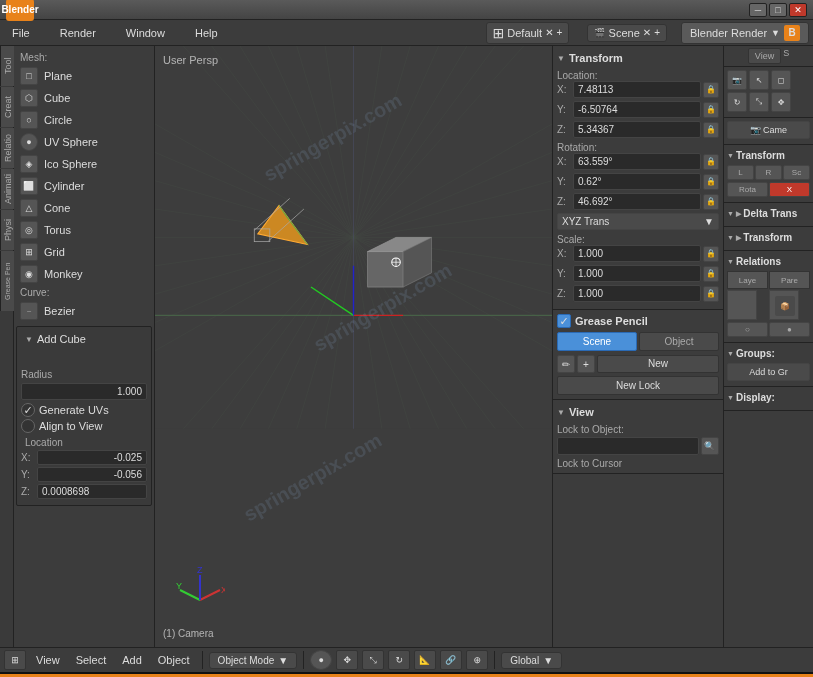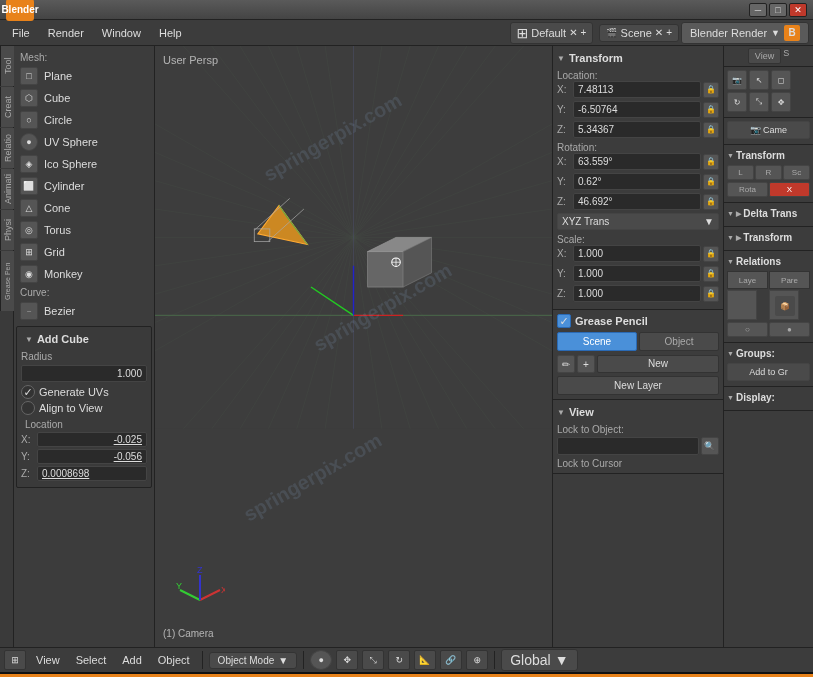--- a/index.html
+++ b/index.html
@@ -8,46 +8,46 @@
     
     #titlebar { width: 100%; height: 20px; background: linear-gradient(to bottom, #5a5a5a, #444); display: flex; align-items: center; padding: 0 6px; justify-content: space-between; border-bottom: 1px solid #222; }
     #titlebar-left { display: flex; align-items: center; gap: 6px; }
     #titlebar-controls { display: flex; gap: 2px; }
     .tb-btn { width: 18px; height: 14px; border: 1px solid #222; border-radius: 2px; display: flex; align-items: center; justify-content: center; font-size: 9px; cursor: pointer; }
     .tb-min { background: #666; }
     .tb-max { background: #666; }
     .tb-close { background: #c0392b; color: white; }
 
     
-    #menubar { width: 100%; height: 26px; background: #3c3c3c; display: flex; align-items: center; padding: 0 4px; gap: 2px; border-bottom: 1px solid #222; }
+    #menubar { width: 100%; height: 26px; background: #3c3c3c; display: flex; align-items: center; padding: 0 4px; gap: 14px; border-bottom: 1px solid #222; }
     .menu-logo { width: 28px; height: 22px; background: #e8821a; border-radius: 3px; display: flex; align-items: center; justify-content: center; font-weight: bold; font-size: 10px; color: white; margin-right: 4px; }
     .menu-item { padding: 2px 8px; border-radius: 3px; cursor: pointer; color: #ddd; font-size: 11px; }
     .menu-sep { flex: 1; }
     .menu-engine { background: #5a5a5a; border: 1px solid #333; border-radius: 3px; padding: 2px 8px; color: #ddd; font-size: 11px; display: flex; align-items: center; gap: 4px; }
 
     
     #main { display: flex; width: 813px; height: 601px; }
 
     
     #left-panel { width: 155px; background: #3c3c3c; border-right: 1px solid #222; display: flex; flex-direction: column; overflow: hidden; }
     .left-tab { width: 14px; height: 50px; background: #4a4a4a; border-right: 1px solid #222; writing-mode: vertical-rl; transform: rotate(180deg); font-size: 9px; color: #aaa; display: flex; align-items: center; justify-content: center; cursor: pointer; }
 
     #left-content { margin-left: 14px; flex: 1; overflow-y: auto; padding: 4px 2px; }
     .panel-header { color: #ddd; font-size: 11px; font-weight: bold; padding: 3px 4px; display: flex; align-items: center; gap: 4px; background: #4a4a4a; border-radius: 2px; margin-bottom: 3px; cursor: pointer; }
     .panel-header::before { content: '▼'; font-size: 8px; color: #aaa; }
     .section-label { color: #aaa; font-size: 10px; padding: 2px 4px; }
     .primitive-item { display: flex; align-items: center; gap: 6px; padding: 2px 4px; cursor: pointer; border-radius: 2px; }
     .prim-icon { width: 18px; height: 18px; background: #555; border: 1px solid #444; border-radius: 2px; display: flex; align-items: center; justify-content: center; font-size: 9px; }
     .prim-label { color: #ddd; font-size: 11px; }
     .add-cube-panel { background: #3a3a3a; border: 1px solid #222; border-radius: 2px; padding: 4px; margin-top: 4px; }
-    .add-cube-header { color: #ddd; font-size: 11px; font-weight: bold; padding: 2px 4px; display: flex; align-items: center; gap: 4px; cursor: pointer; margin-bottom: 4px; }
+    .add-cube-header { color: #ddd; font-size: 11px; font-weight: normal; padding: 2px 4px; display: flex; align-items: center; gap: 4px; cursor: pointer; margin-bottom: 22px; }
     .add-cube-header::before { content: '▼'; font-size: 8px; color: #aaa; }
     .field-row { display: flex; align-items: center; justify-content: flex-start; margin-bottom: 3px; }
     .field-label { color: #aaa; font-size: 10px; }
-    .num-field { background: #2a2a2a; border: 1px solid #444; border-radius: 2px; color: #ddd; font-size: 10px; padding: 1px 4px; width: 80px; text-align: right; text-decoration: underline; }
+    .num-field { background: #2a2a2a; border: 1px solid #444; border-radius: 2px; color: #ddd; font-size: 10px; padding: 1px 4px; width: 80px; text-align: right; }
     .full-num-field { background: #2a2a2a; border: 1px solid #444; border-radius: 2px; color: #ddd; font-size: 10px; padding: 2px 4px; width: 100%; text-align: right; margin-bottom: 3px; }
     .checkbox-row { display: flex; align-items: center; gap: 4px; margin-bottom: 2px; cursor: pointer; }
     .checkbox-circle { width: 14px; height: 14px; border-radius: 50%; border: 1px solid #666; background: #333; display: flex; align-items: center; justify-content: center; }
     .xyz-row { display: flex; align-items: center; gap: 2px; margin-bottom: 2px; }
     .xyz-label { color: #aaa; font-size: 10px; width: 14px; }
 
     
     #viewport { flex: 1; background: #3d3d3d; position: relative; overflow: hidden; border-right: 1px solid #222; }
     #viewport-label { position: absolute; top: 8px; left: 8px; color: rgba(255,255,255,0.6); font-size: 11px; }
     .viewport-camera-label { position: absolute; bottom: 8px; left: 8px; color: rgba(255,255,255,0.6); font-size: 10px; }
@@ -101,21 +101,21 @@
     .fr-toggle-pair { display: flex; gap: 1px; margin-bottom: 2px; }
     .fr-toggle-btn { flex: 1; padding: 2px; text-align: center; background: #555; border: 1px solid #444; border-radius: 2px; font-size: 8px; color: #aaa; cursor: pointer; }
 
     
     #bottom-toolbar { height: 26px; background: #3c3c3c; border-top: 1px solid #222; border-bottom: 1px solid #111; display: flex; align-items: center; padding: 0 4px; gap: 4px; }
     .bt-icon { width: 22px; height: 20px; background: #4a4a4a; border: 1px solid #333; border-radius: 2px; display: flex; align-items: center; justify-content: center; font-size: 9px; cursor: pointer; color: #ddd; }
     .bt-menu { padding: 2px 6px; color: #ddd; font-size: 11px; cursor: pointer; }
     .bt-mode { background: #4a4a4a; border: 1px solid #333; border-radius: 3px; padding: 2px 8px; color: #ddd; font-size: 10px; cursor: pointer; display: flex; align-items: center; gap: 4px; }
     .bt-sep { width: 1px; height: 18px; background: #222; margin: 0 2px; }
     .bt-mode-icon { width: 22px; height: 20px; background: #555; border: 1px solid #444; border-radius: 50%; display: flex; align-items: center; justify-content: center; font-size: 9px; cursor: pointer; }
-    .bt-global { background: #4a4a4a; border: 1px solid #333; border-radius: 3px; padding: 2px 8px; color: #ddd; font-size: 14px; cursor: pointer; display: flex; align-items: center; gap: 4px; }
+    .bt-global { background: #4a4a4a; border: 1px solid #333; border-radius: 3px; padding: 2px 8px; color: #ddd; font-size: 10px; cursor: pointer; display: flex; align-items: center; gap: 4px; }
 
     
     #dopesheet { height: 50px; background: #2a2a2a; border-top: 1px solid #111; position: relative; }
     #dopesheet-header { height: 24px; background: #e8821a; display: flex; align-items: center; padding: 0 6px; gap: 4px; }
 
     
     .vp-grid { position: absolute; top: 0; left: 0; right: 0; bottom: 0; }
 
     
     .watermark { position: absolute; color: rgba(150,180,220,0.15); font-size: 20px; font-weight: bold; transform: rotate(-30deg); pointer-events: none; white-space: nowrap; }
@@ -399,21 +399,21 @@
       </div>
       <div class="gp-toggle-row">
         <div class="gp-toggle active">Scene</div>
         <div class="gp-toggle inactive">Object</div>
       </div>
       <div class="gp-btn-row">
         <div class="gp-draw-icon">✏</div>
         <div class="gp-move-icon">+</div>
         <div style="flex:1;background:#4a4a4a;border:1px solid #333;border-radius:2px;padding:2px 4px;text-align:center;cursor:pointer;font-size:10px;color:#ddd;">New</div>
       </div>
-      <div class="gp-new-layer">New Layer</div>
+      <div class="gp-new-layer">New Lock</div>
     </div>
 
     <div class="view-section">
       <div class="view-header">View</div>
       <div class="field-label" style="margin-top:4px;">Lock to Object:</div>
       <div style="display:flex;gap:2px;margin-top:2px;">
         <div style="flex:1;height:18px;background:#2a2a2a;border:1px solid #444;border-radius:2px;"></div>
         <div style="width:18px;height:18px;background:#555;border:1px solid #444;border-radius:2px;display:flex;align-items:center;justify-content:center;font-size:9px;cursor:pointer;">🔍</div>
       </div>
       <div class="field-label" style="margin-top:3px;">Lock to Cursor</div>

